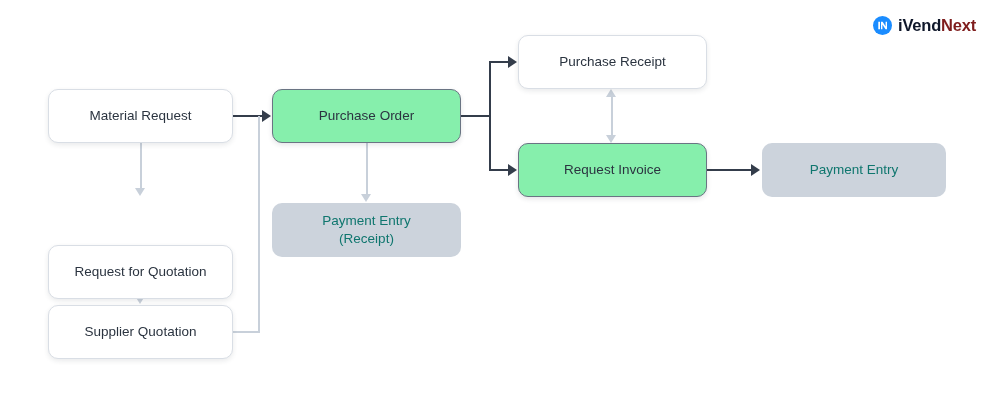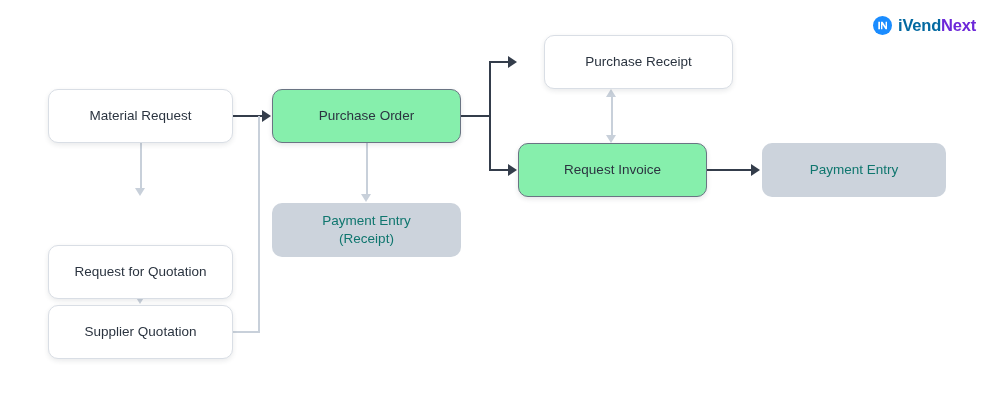--- a/index.html
+++ b/index.html
@@ -36,22 +36,22 @@
     justify-content: center;
     flex: none;
   }
   #brand .wordmark {
     font-size: 16.5px;
     font-weight: bold;
     letter-spacing: -0.2px;
     line-height: 1;
     white-space: nowrap;
   }
-  #brand .w-dark { color: #0369a1; }
-  #brand .w-blue { color: #6d28d9; }
+  #brand .w-dark { color: #0f172a; }
+  #brand .w-blue { color: #7f1d1d; }
 
   
   .node {
     position: absolute;
     box-sizing: border-box;
     display: flex;
     align-items: center;
     justify-content: center;
     text-align: center;
     border-radius: 10px;
@@ -171,21 +171,21 @@
     <span>Purchase Order</span>
   </div>
 
   <div class="node filled" style="left:272px; top:203px; width:189px; height:54px;">
     <span>
       <span>Payment Entry</span><br>
       <span>(Receipt)</span>
     </span>
   </div>
 
-  <div class="node light" style="left:544px; top:35px; width:189px; height:54px;">
+  <div class="node light" style="left:518px; top:35px; width:189px; height:54px;">
     <span>Purchase Receipt</span>
   </div>
 
   <div class="node strong" style="left:518px; top:143px; width:189px; height:54px;">
     <span>Request Invoice</span>
   </div>
 
   <div class="node filled" style="left:762px; top:143px; width:184px; height:54px;">
     <span>Payment Entry</span>
   </div>

